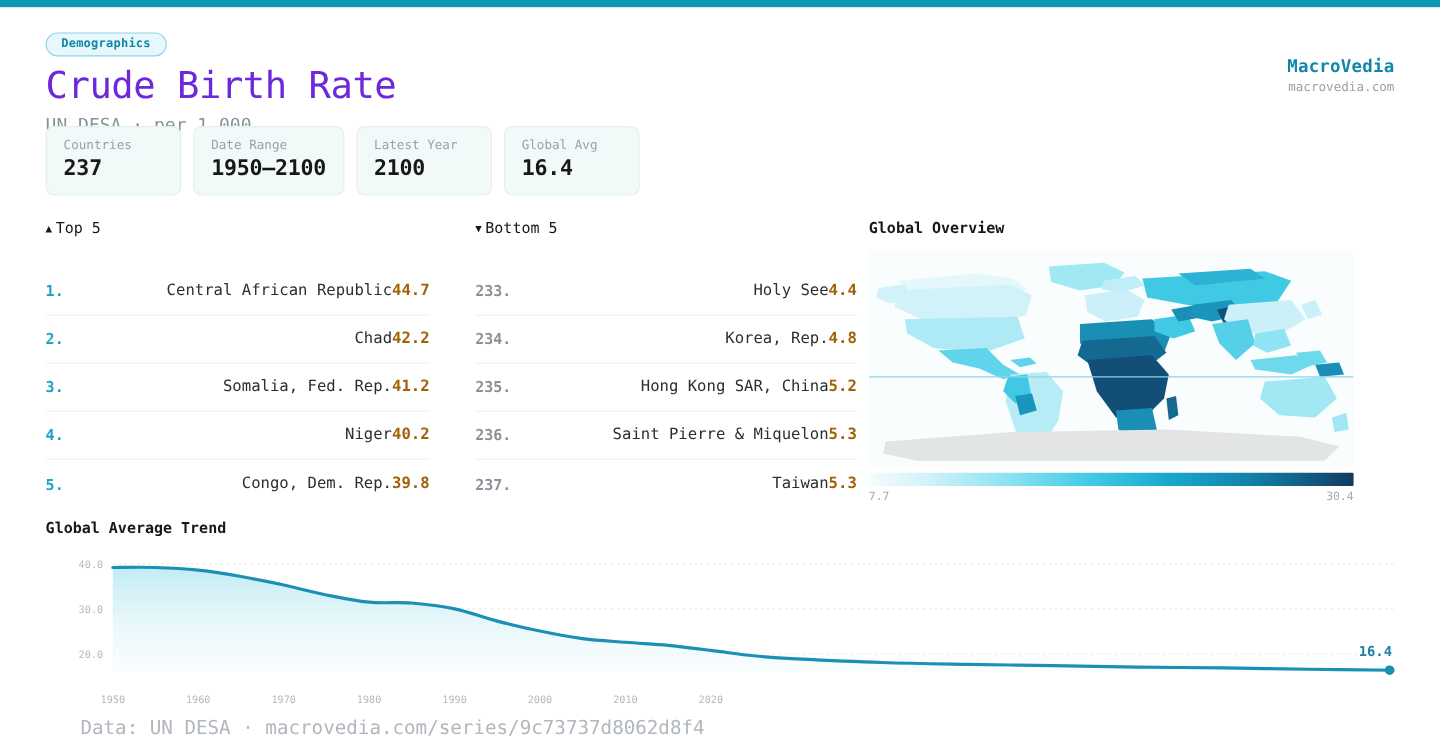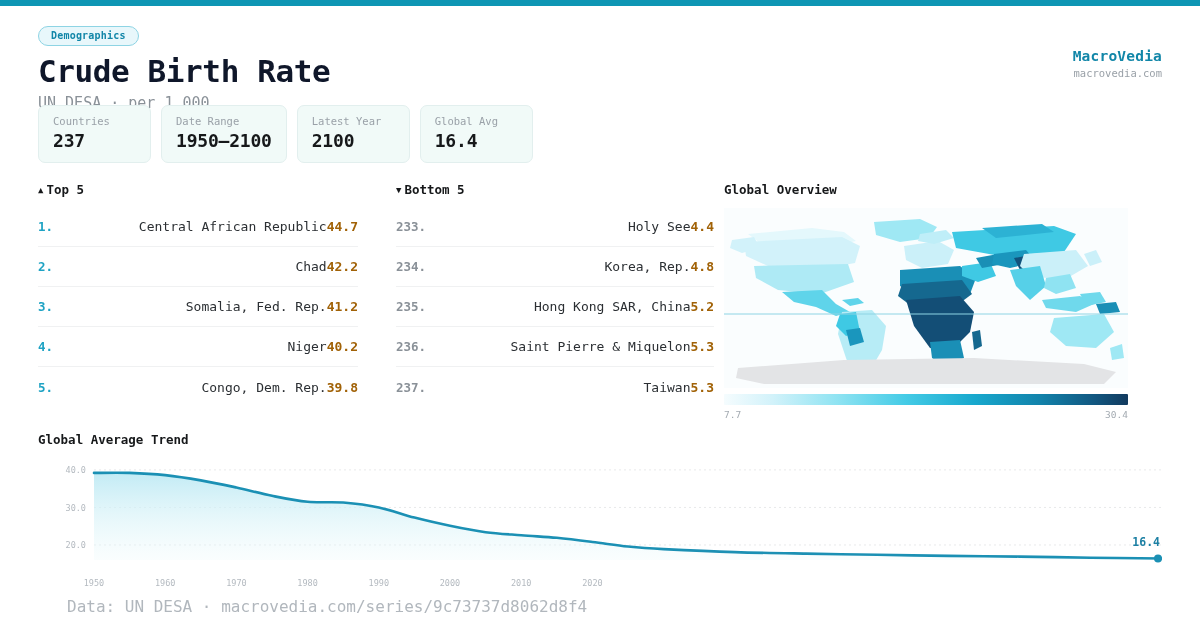--- a/index.html
+++ b/index.html
@@ -13,42 +13,42 @@
 
   .topbar { position:absolute; top:0; left:0; width:1200px; height:6px; background:#0e96b4; }
 
   
   .header { position:absolute; left:38px; top:24px; }
   .badge {
     display:inline-block; padding:3px 12px 4px; border:1px solid #8ed4e4;
     border-radius:11px; background:#e8f7fb; color:#1186a8;
     font-size:10px; font-weight:700; letter-spacing:.2px;
   }
-  .title { margin-top:7px; font-size:31px; font-weight:700; color:#0f172a; letter-spacing:-0.4px; }
+  .title { margin-top:7px; font-size:31px; font-weight:400; color:#6d28d9; letter-spacing:-0.4px; }
   .subtitle { margin-top:5px; font-size:15px; color:#8a9198; }
 
   .brand { position:absolute; right:38px; top:48px; text-align:right; }
   .brand-name { font-size:14.5px; font-weight:700; color:#1186a8; letter-spacing:.2px; }
   .brand-url { font-size:10.5px; color:#9aa1a8; margin-top:3px; }
 
   
   .stats { position:absolute; left:38px; top:105px; display:flex; gap:10px; }
   .chip {
     background:#f1faf8; border:1px solid #e2efee; border-radius:7px;
     padding:9px 14px 11px; min-width:113px;
   }
   .chip-label { font-size:10.5px; color:#9aa1a8; margin-bottom:3px; }
   .chip-value { font-size:18px; font-weight:700; color:#16181a; letter-spacing:-0.2px; }
 
   
   .rank-col { position:absolute; top:182px; }
   .rank-col.left  { left:38px;  width:320px; }
   .rank-col.right { left:396px; width:318px; }
 
-  .sec-head { font-size:12.5px; font-weight:700; color:#16181a; margin-bottom:10px; }
+  .sec-head { font-size:12.5px; font-weight:400; color:#16181a; margin-bottom:26px; }
   .sec-head .tri { color:#16181a; font-size:9px; vertical-align:1px; margin-right:3px; }
 
   .rank-row {
     display:flex; align-items:center; height:40px;
     border-bottom:1px solid #f0f1f2; font-size:13px;
   }
   .rank-col .rank-row:last-child { border-bottom:none; }
   .rk-num { width:26px; flex:none; color:#1fa3c4; font-weight:700; font-size:12.5px; }
   .rank-col.right .rk-num { width:42px; color:#8a9198; text-align:left; }
   .rk-name { flex:1; color:#2b2f33; white-space:nowrap; overflow:hidden;text-align:right; }

